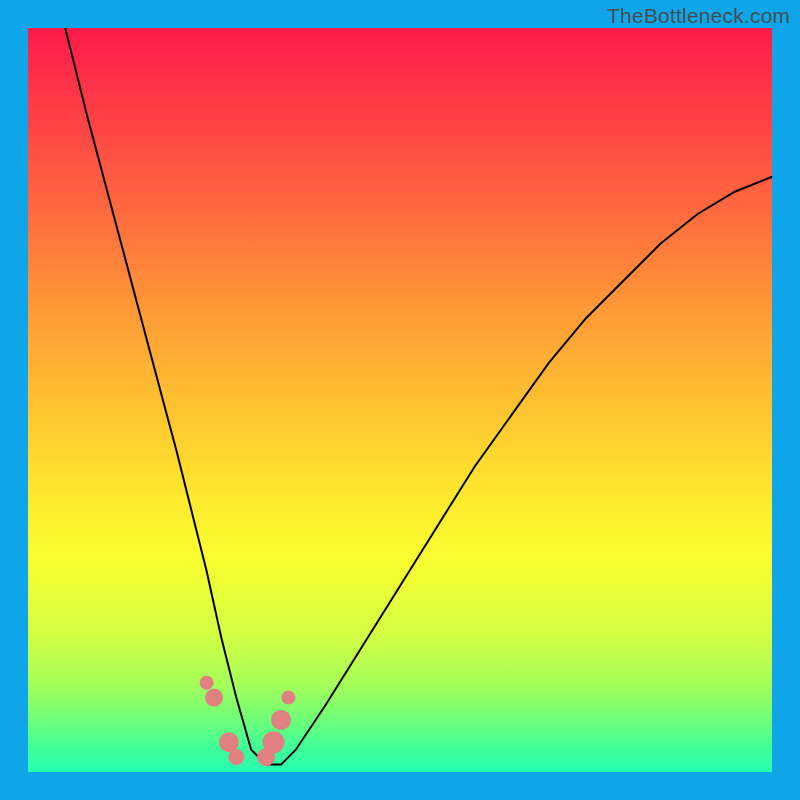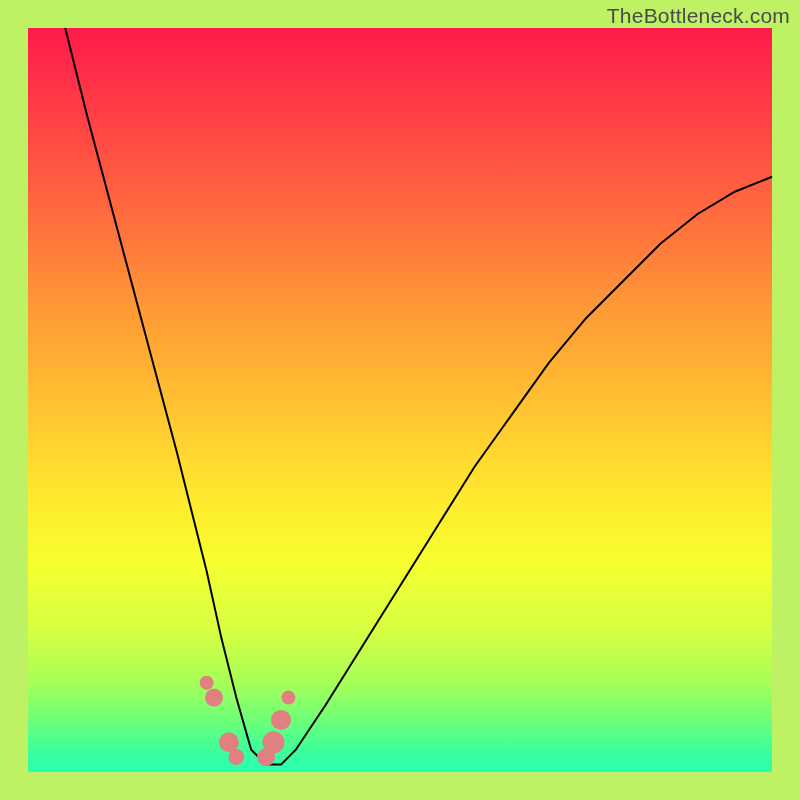--- a/index.html
+++ b/index.html
@@ -10,21 +10,21 @@
     background: #000;
     overflow: hidden;
     font-family: Arial, Helvetica, sans-serif;
   }
   .frame {
     position: absolute;
     top: 0;
     left: 0;
     width: 800px;
     height: 800px;
-    background: #bef264;
+    background: #0ea5e9;
     text-align: right;
   }
   .plot-area {
     position: absolute;
     
     left: 28px;
     top: 28px;
     width: 744px;
     height: 744px;
     

